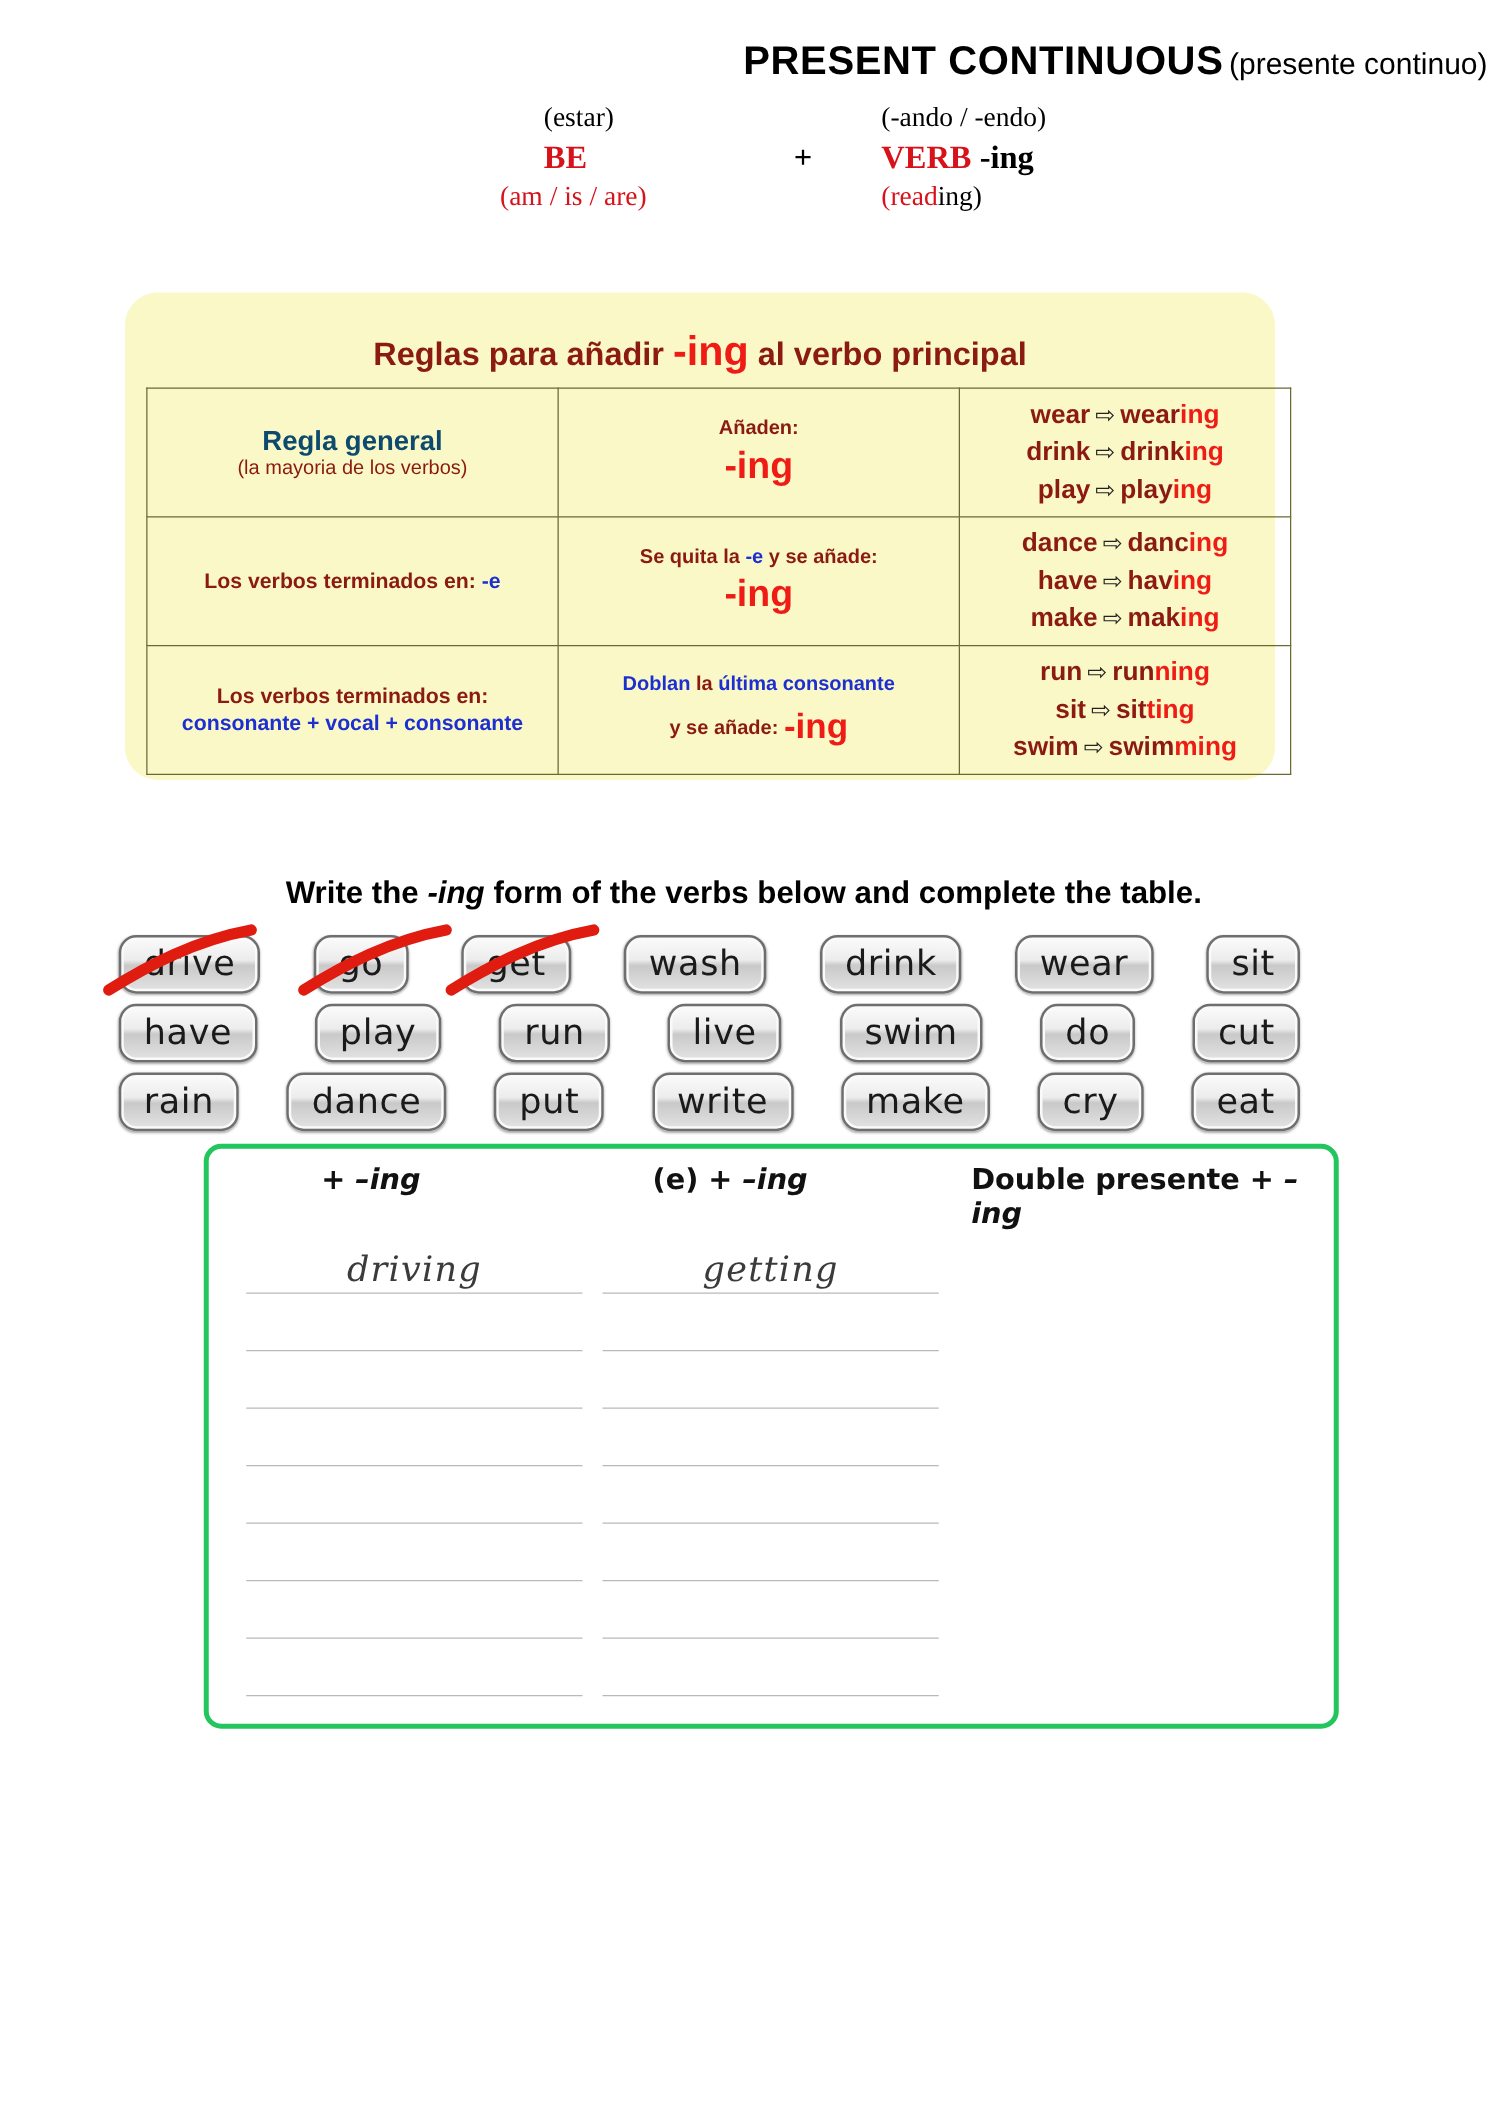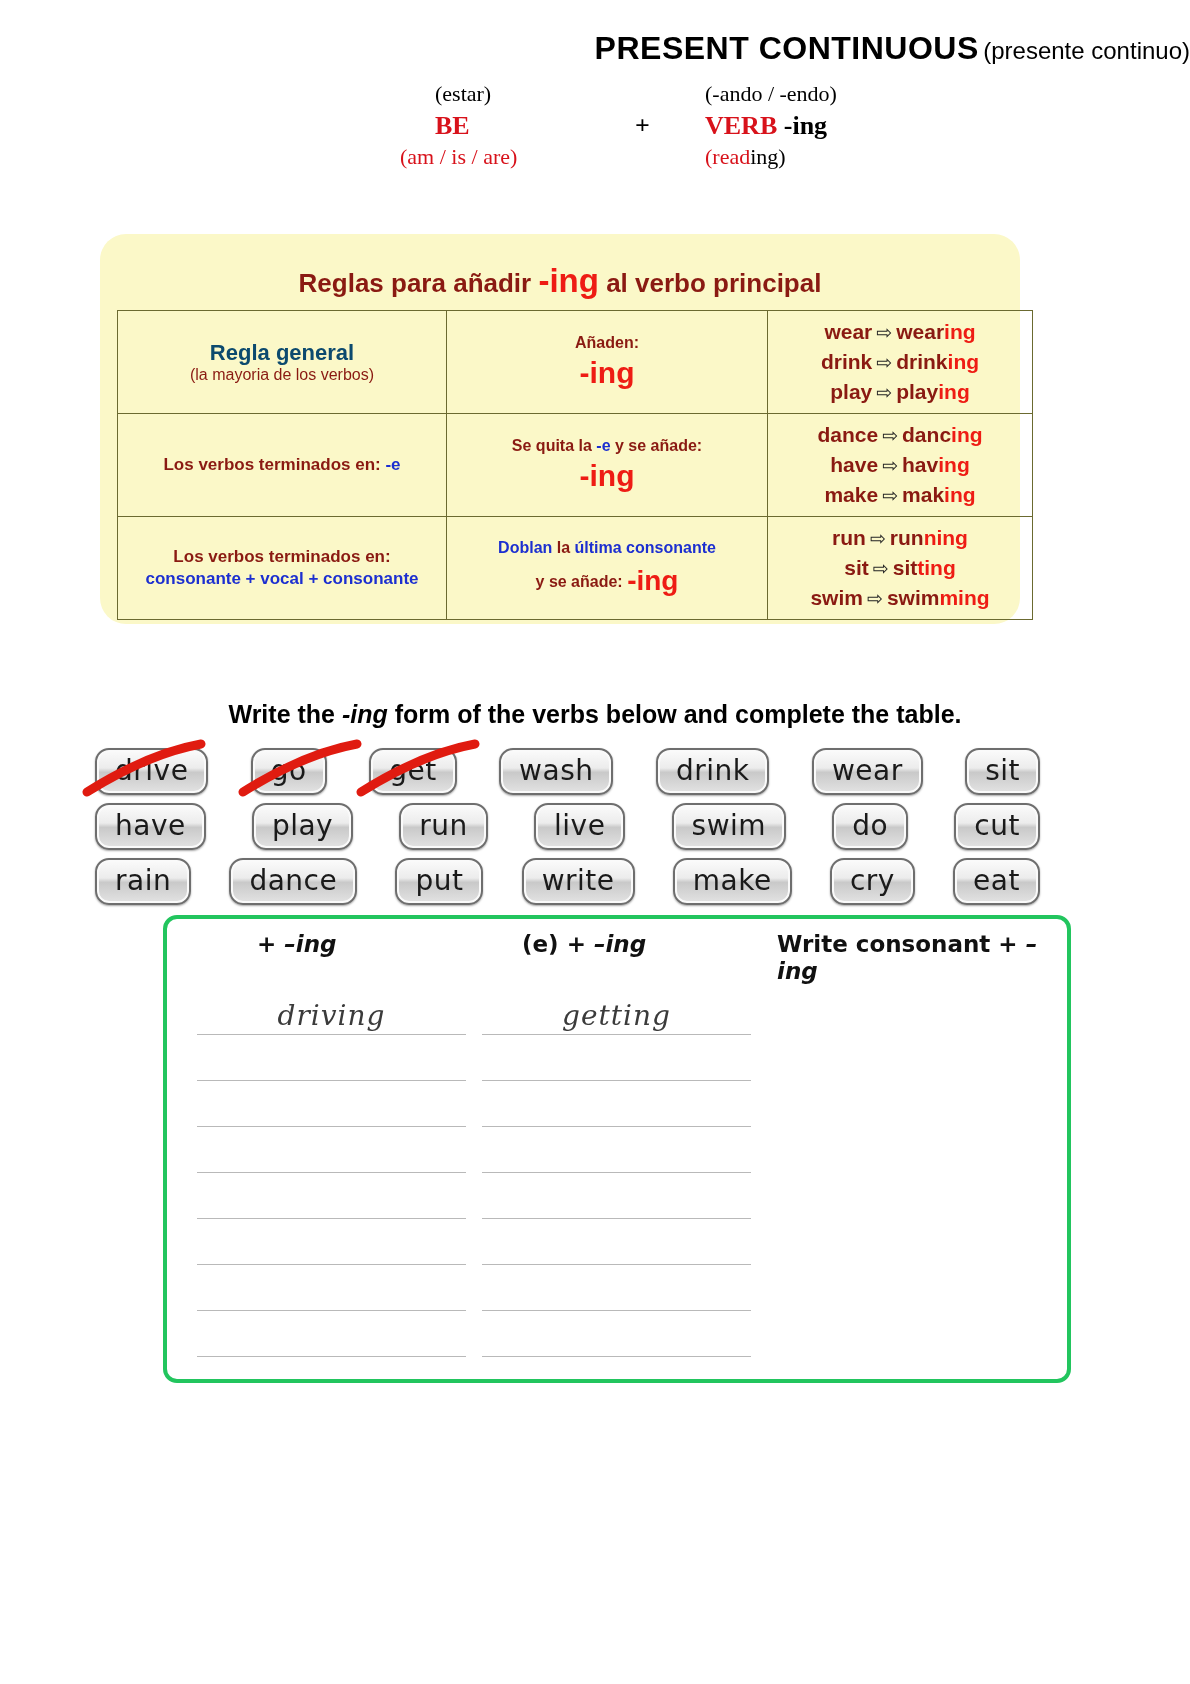--- a/index.html
+++ b/index.html
@@ -291,21 +291,21 @@
     <span class="pill"><span>make</span></span>
     <span class="pill"><span>cry</span></span>
     <span class="pill"><span>eat</span></span>
   </div>
 </div>
 
 <div class="answer-box">
   <div class="ab-head">
     <div class="ab-h ab-h1"><span>+ </span><i>–ing</i></div>
     <div class="ab-h ab-h2"><span>(e) + </span><i>–ing</i></div>
-    <div class="ab-h ab-h3"><span>Write consonant + </span><i>–ing</i></div>
+    <div class="ab-h ab-h3"><span>Double presente + </span><i>–ing</i></div>
   </div>
 
   <div class="cols">
 
 
     <div class="col">
       <div class="line">
           <span class="answer-txt">driving</span>
         </div>
       <div class="line">

